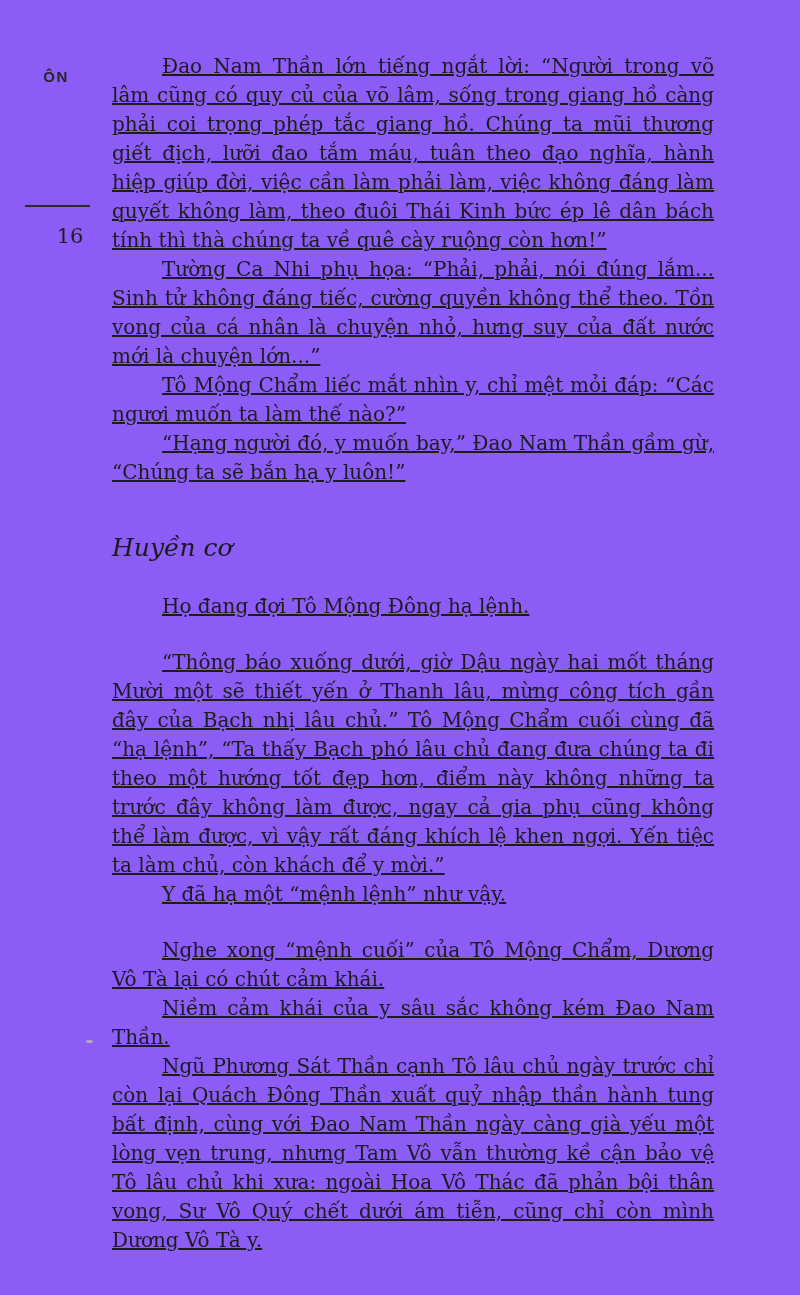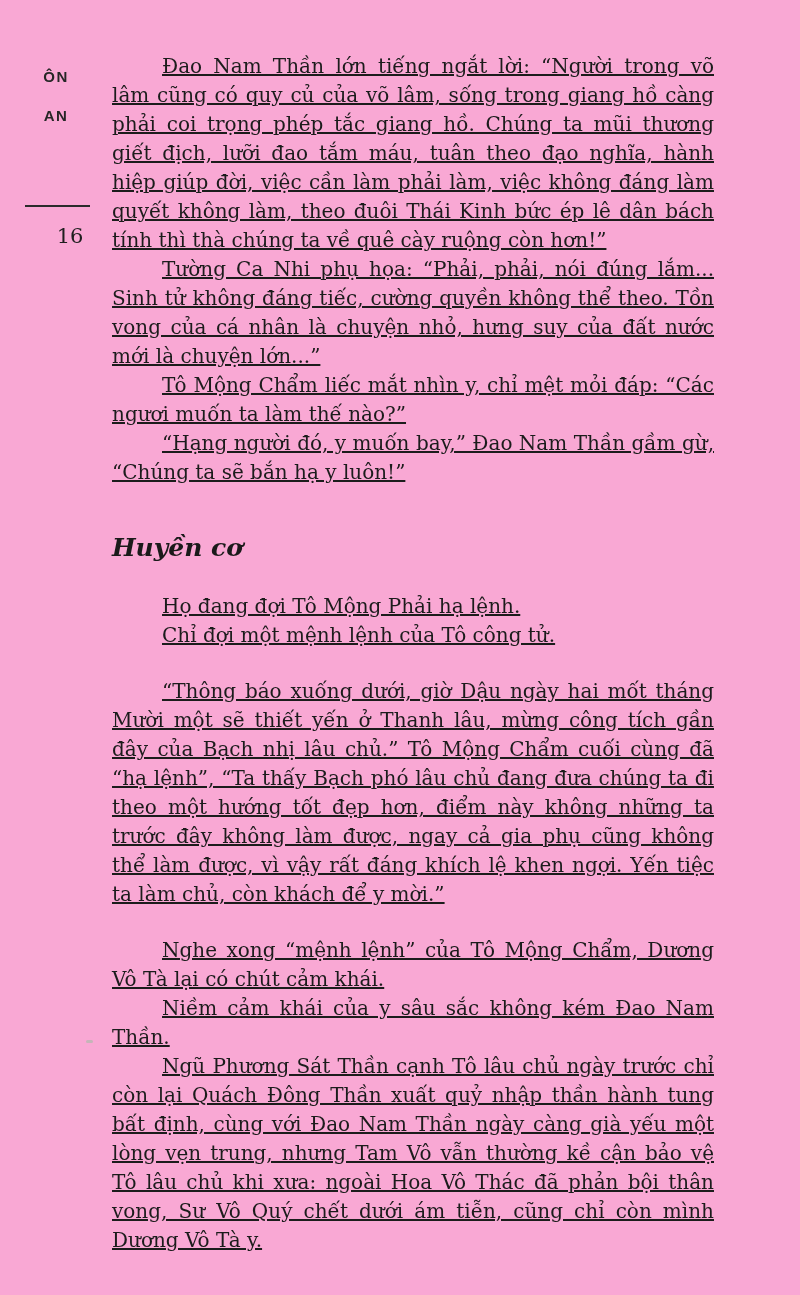--- a/index.html
+++ b/index.html
@@ -5,21 +5,21 @@
   * { box-sizing: border-box; }
   html, body { margin: 0; padding: 0; }
   body {
     background: #ffffff;
     font-family: "DejaVu Serif", serif;
   }
   .page {
     position: relative;
     width: 800px;
     height: 1295px;
-    background: #f9a8d4;
+    background: #8b5cf6;
     color: #1c1c1c;
     overflow: hidden;
   }
 
   
   .author {
     position: absolute;
     left: 0;
     top: 57px;
     width: 112px;
@@ -73,53 +73,52 @@
     line-height: 29px;
     text-align: justify;
     text-indent: 50px;
     color: #1c1c1c;
     text-decoration: underline;
   }
   .gap { margin-top: 27px; }
   .heading {
     margin: 46px 0 30px 0;
     font-size: 25px;
-    font-weight: bold;
+    font-weight: normal;
     font-style: italic;
     text-indent: 0;
     color: #1a1a1a;
   }
 </style>
 </head>
 <body>
 
 <div class="page">
 
   <div class="author">
     <div>ÔN</div>
-    <div>AN</div>
   </div>
 
   <div class="rule"></div>
 
   <div class="pagenum">16</div>
 
   <div class="speck"></div>
 
   <main class="column">
     <p class="para">Đao Nam Thần lớn tiếng ngắt lời: “Người trong võ lâm cũng có quy củ của võ lâm, sống trong giang hồ càng phải coi trọng phép tắc giang hồ. Chúng ta mũi thương giết địch, lưỡi đao tắm máu, tuân theo đạo nghĩa, hành hiệp giúp đời, việc cần làm phải làm, việc không đáng làm quyết không làm, theo đuôi Thái Kinh bức ép lê dân bách tính thì thà chúng ta về quê cày ruộng còn hơn!”</p>
     <p class="para">Tường Ca Nhi phụ họa: “Phải, phải, nói đúng lắm... Sinh tử không đáng tiếc, cường quyền không thể theo. Tồn vong của cá nhân là chuyện nhỏ, hưng suy của đất nước mới là chuyện lớn...”</p>
     <p class="para">Tô Mộng Chẩm liếc mắt nhìn y, chỉ mệt mỏi đáp: “Các ngươi muốn ta làm thế nào?”</p>
     <p class="para">“Hạng người đó, y muốn bay,” Đao Nam Thần gầm gừ, “Chúng ta sẽ bắn hạ y luôn!”</p>
 
     <h2 class="heading">Huyền cơ</h2>
 
-    <p class="para">Họ đang đợi Tô Mộng Phải hạ lệnh.</p>
-    <p class="para">Chỉ đợi một mệnh lệnh của Tô công tử.</p>
+    <p class="para">Họ đang đợi Tô Mộng Đông hạ lệnh.</p>
 
     <p class="para gap">“Thông báo xuống dưới, giờ Dậu ngày hai mốt tháng Mười một sẽ thiết yến ở Thanh lâu, mừng công tích gần đây của Bạch nhị lâu chủ.” Tô Mộng Chẩm cuối cùng đã “hạ lệnh”, “Ta thấy Bạch phó lâu chủ đang đưa chúng ta đi theo một hướng tốt đẹp hơn, điểm này không những ta trước đây không làm được, ngay cả gia phụ cũng không thể làm được, vì vậy rất đáng khích lệ khen ngợi. Yến tiệc ta làm chủ, còn khách để y mời.”</p>
+    <p class="para">Y đã hạ một “mệnh lệnh” như vậy.</p>
 
-    <p class="para gap">Nghe xong “mệnh lệnh” của Tô Mộng Chẩm, Dương Vô Tà lại có chút cảm khái.</p>
+    <p class="para gap">Nghe xong “mệnh cuối” của Tô Mộng Chẩm, Dương Vô Tà lại có chút cảm khái.</p>
     <p class="para">Niềm cảm khái của y sâu sắc không kém Đao Nam Thần.</p>
     <p class="para">Ngũ Phương Sát Thần cạnh Tô lâu chủ ngày trước chỉ còn lại Quách Đông Thần xuất quỷ nhập thần hành tung bất định, cùng với Đao Nam Thần ngày càng già yếu một lòng vẹn trung, nhưng Tam Vô vẫn thường kề cận bảo vệ Tô lâu chủ khi xưa: ngoài Hoa Vô Thác đã phản bội thân vong, Sư Vô Quý chết dưới ám tiễn, cũng chỉ còn mình Dương Vô Tà y.</p>
   </main>
 
 </div>
 
 </body></html>

